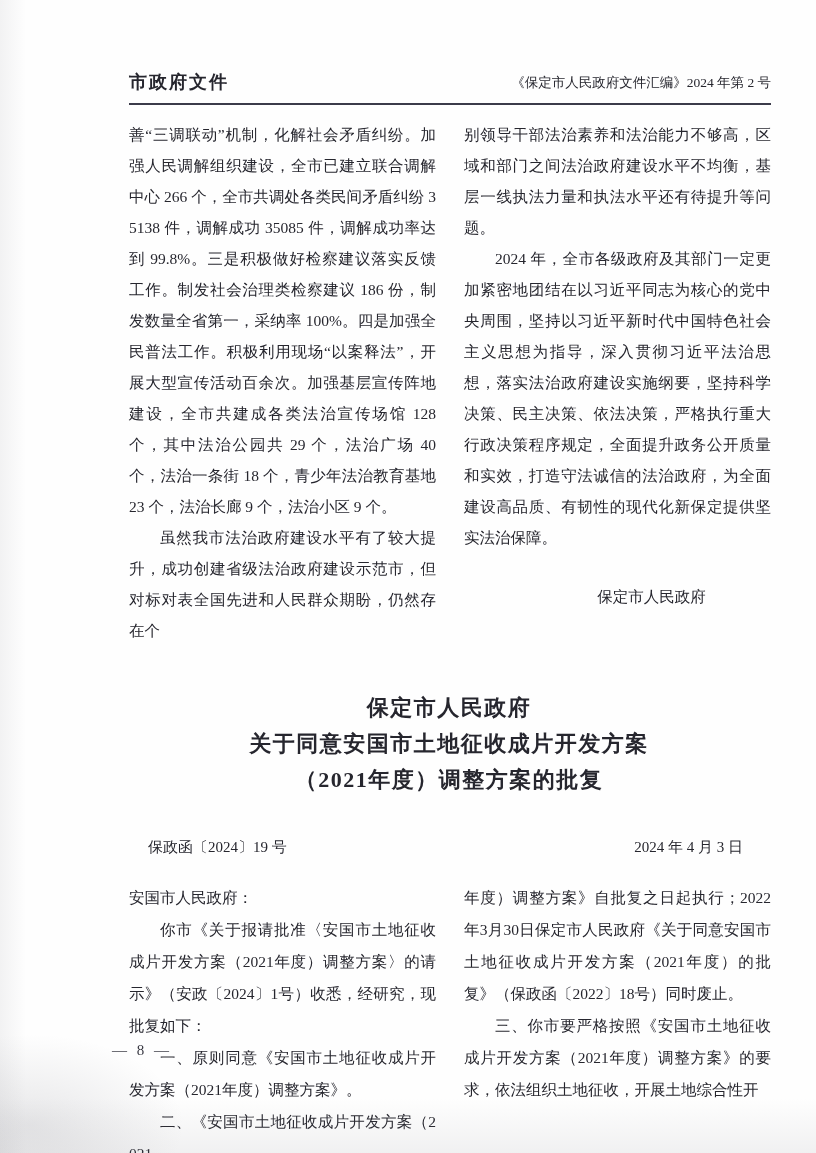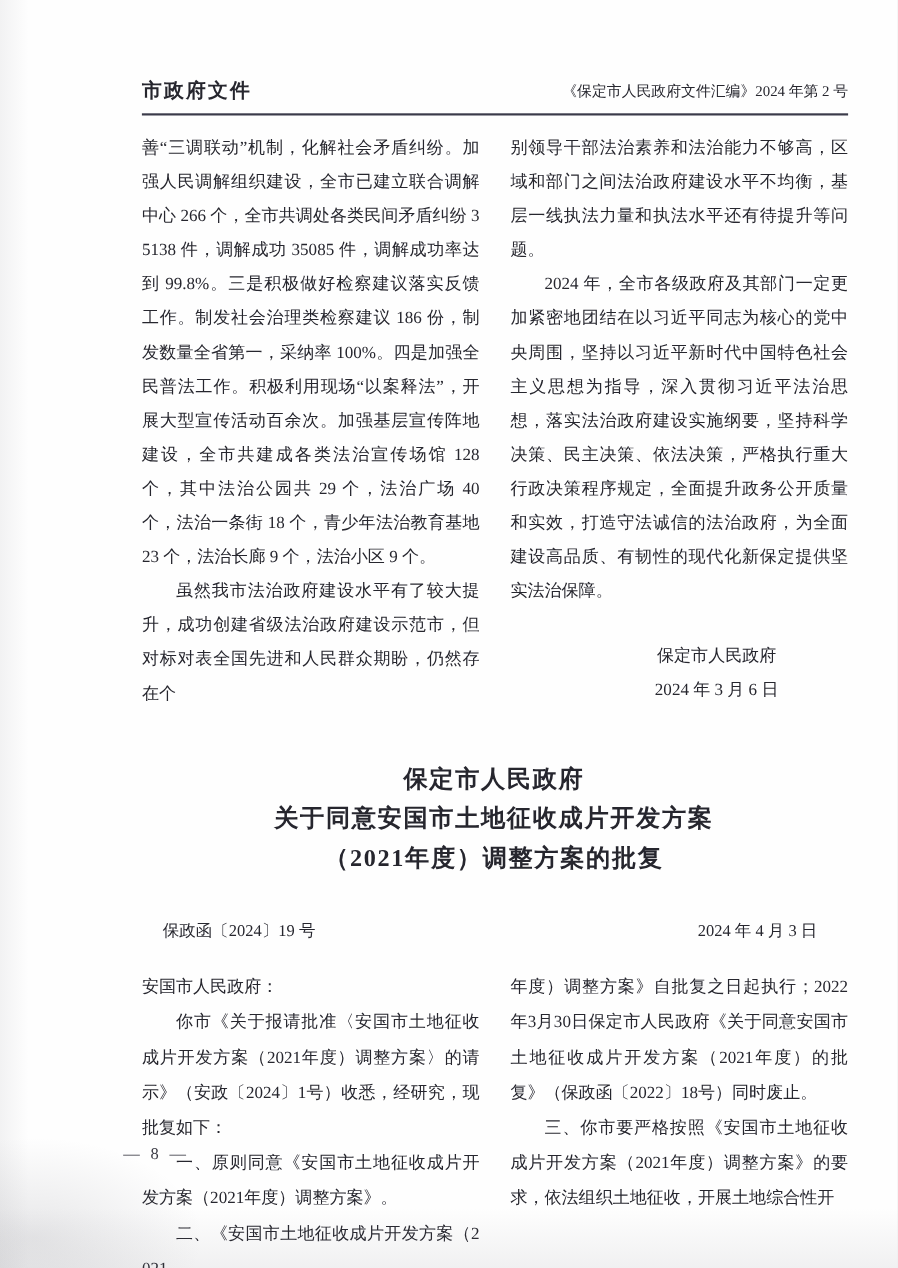--- a/index.html
+++ b/index.html
@@ -84,21 +84,20 @@
           <p class="para indent">虽然我市法治政府建设水平有了较大提升，成功创建省级法治政府建设示范市，但对标对表全国先进和人民群众期盼，仍然存在个</p>
         </div>
     </div>
     <div class="col">
       <div>
           <p class="para">别领导干部法治素养和法治能力不够高，区域和部门之间法治政府建设水平不均衡，基层一线执法力量和执法水平还有待提升等问题。</p>
           <p class="para indent">2024 年，全市各级政府及其部门一定更加紧密地团结在以习近平同志为核心的党中央周围，坚持以习近平新时代中国特色社会主义思想为指导，深入贯彻习近平法治思想，落实法治政府建设实施纲要，坚持科学决策、民主决策、依法决策，严格执行重大行政决策程序规定，全面提升政务公开质量和实效，打造守法诚信的法治政府，为全面建设高品质、有韧性的现代化新保定提供坚实法治保障。</p>
         </div>
       <div class="signature">
         <p>保定市人民政府</p>
-        <p>2024 年 3 月 6 日</p>
       </div>
     </div>
   </section>
 
   <h1 class="doc-title">
     <span>保定市人民政府</span>
     <span>关于同意安国市土地征收成片开发方案</span>
     <span>（2021年度）调整方案的批复</span>
   </h1>
 

